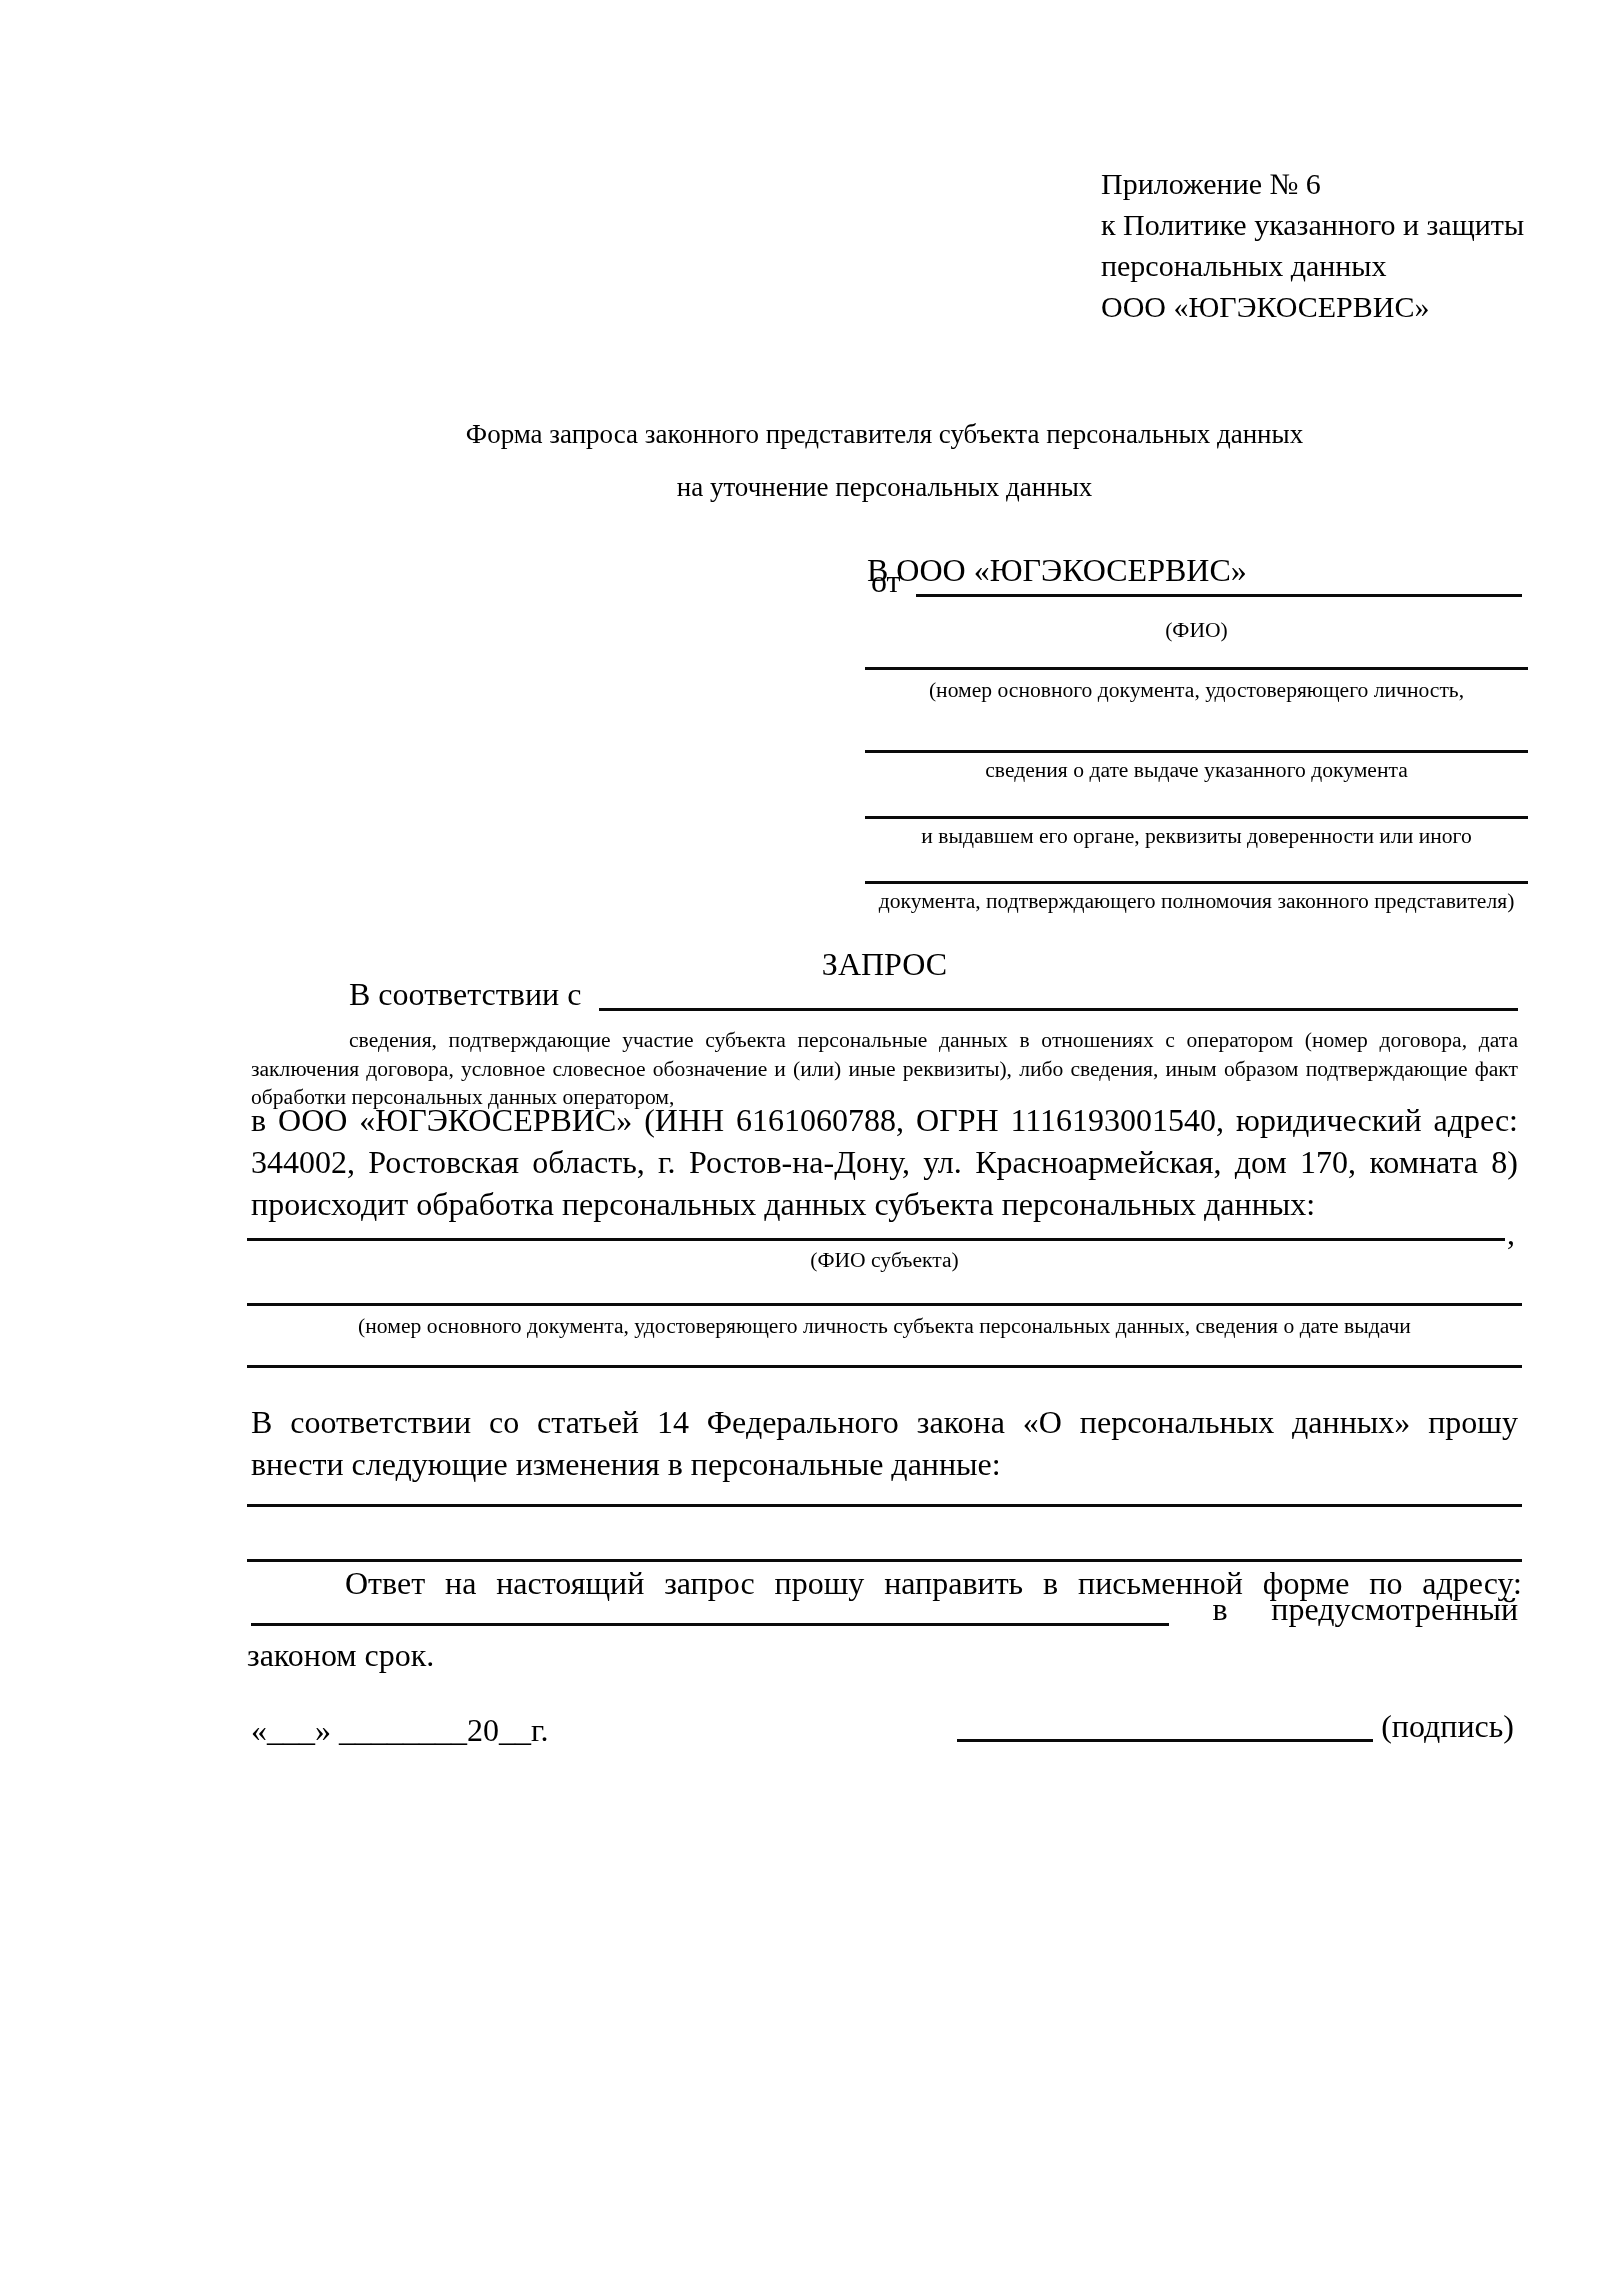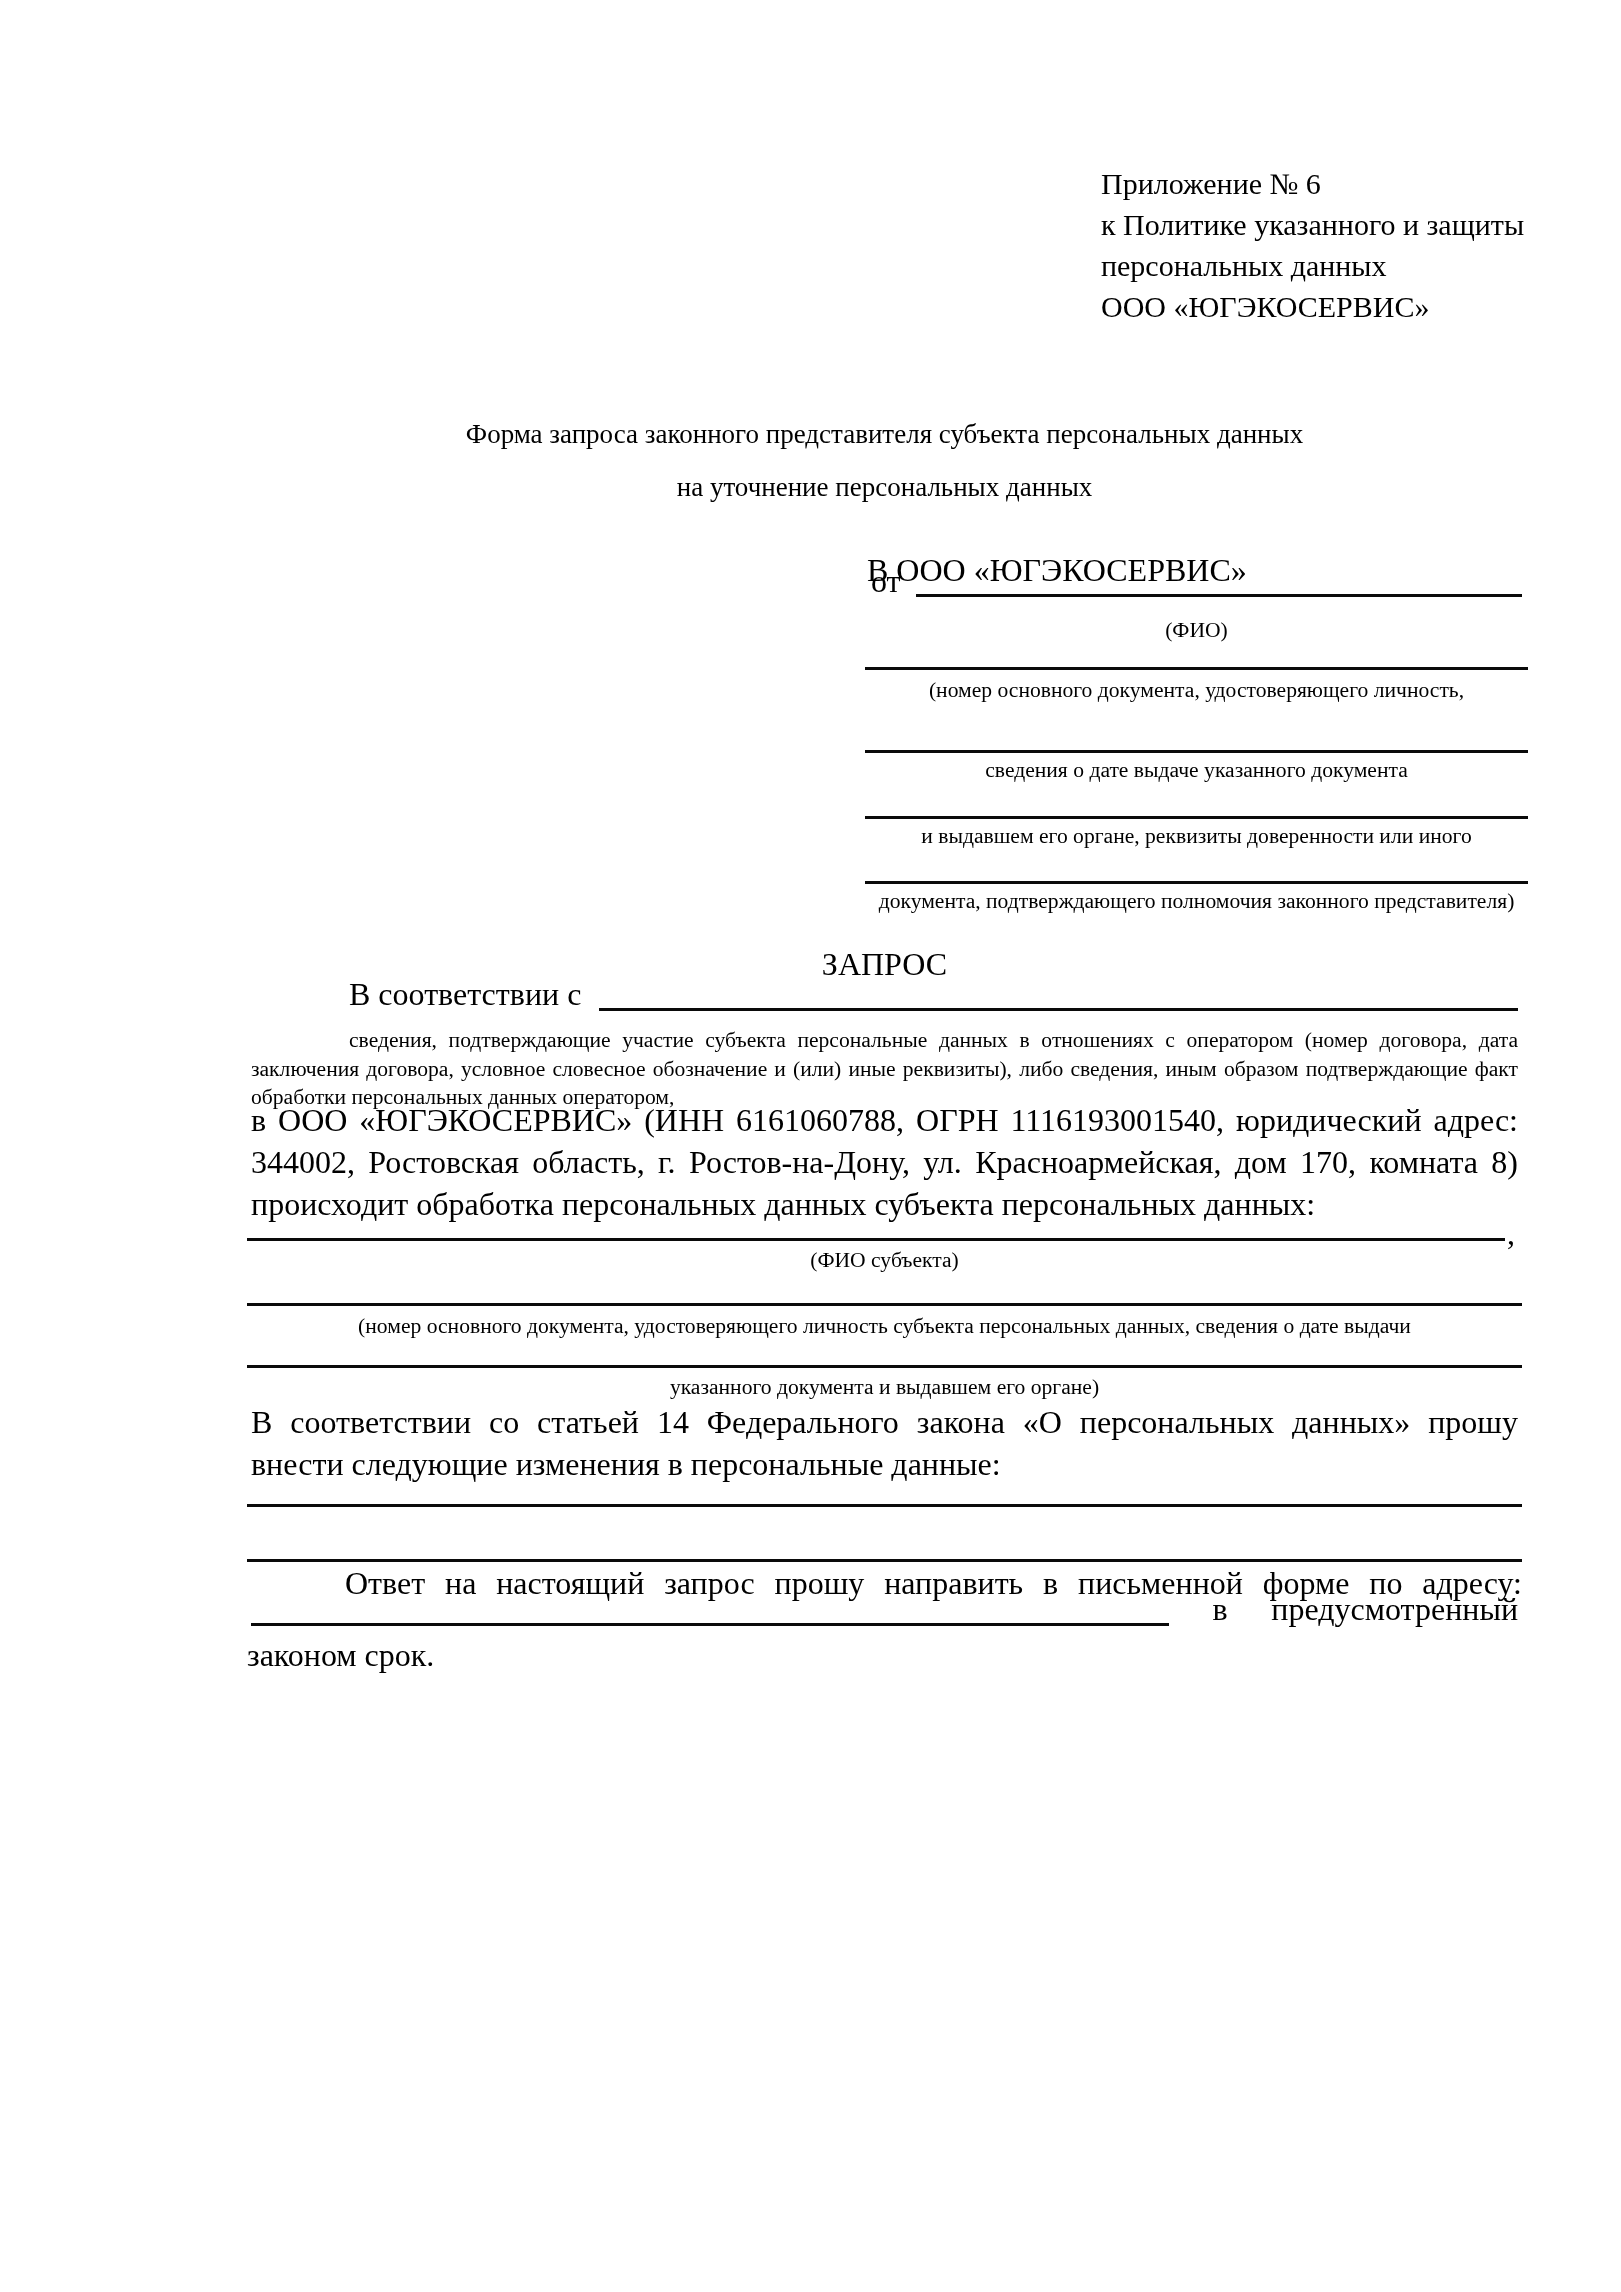--- a/index.html
+++ b/index.html
@@ -92,35 +92,41 @@
   </div>
 
   <div class="abs rule" style="left:231px; width:1258px; top:1222px;"></div>
   <div class="abs comma" style="left:1491px; top:1198px;">,</div>
   <div class="main t22 center" style="top:1232px;">(ФИО субъекта)</div>
 
   <div class="main rule" style="top:1287px;"></div>
   <div class="main t22 center" style="top:1298px;">(номер основного документа, удостоверяющего личность субъекта персональных данных, сведения о дате выдачи</div>
 
   <div class="main rule" style="top:1349px;"></div>
-  <div class="main t22 center" style="top:1359px;">указанного документа и выдавшем его органе)</div>
 
   <div class="main" style="top:1383px;">
     <div class="t33 fill">В соответствии со статьей 14 Федерального закона «О персональных данных» прошу</div>
     <div class="t33">внести следующие изменения в персональные данные:</div>
   </div>
 
   <div class="main rule" style="top:1488px;"></div>
   <div class="main rule" style="top:1543px;"></div>
 
   <div class="main t33 fill indent" style="top:1548px;">Ответ на настоящий запрос прошу направить в письменной форме по адресу:</div>
 
   <div class="main row" style="top:1581px; height:33px; justify-content:space-between;">
     <span class="addr-rule"></span>
     <span class="word33">в</span>
     <span class="word33">предусмотренный</span>
   </div>
 
   <div class="main t33" style="top:1620px;">законом срок.</div>
 
+  <div class="main row" style="top:1703px; height:31px; justify-content:space-between;">
+    <span class="sig-text">«___» ________20__г.</span>
+    <span class="row">
+      <span class="sig-rule"></span>
+      <span class="sig-text">(подпись)</span>
+    </span>
+  </div>
 
 </div>
 
 
 </body></html>

